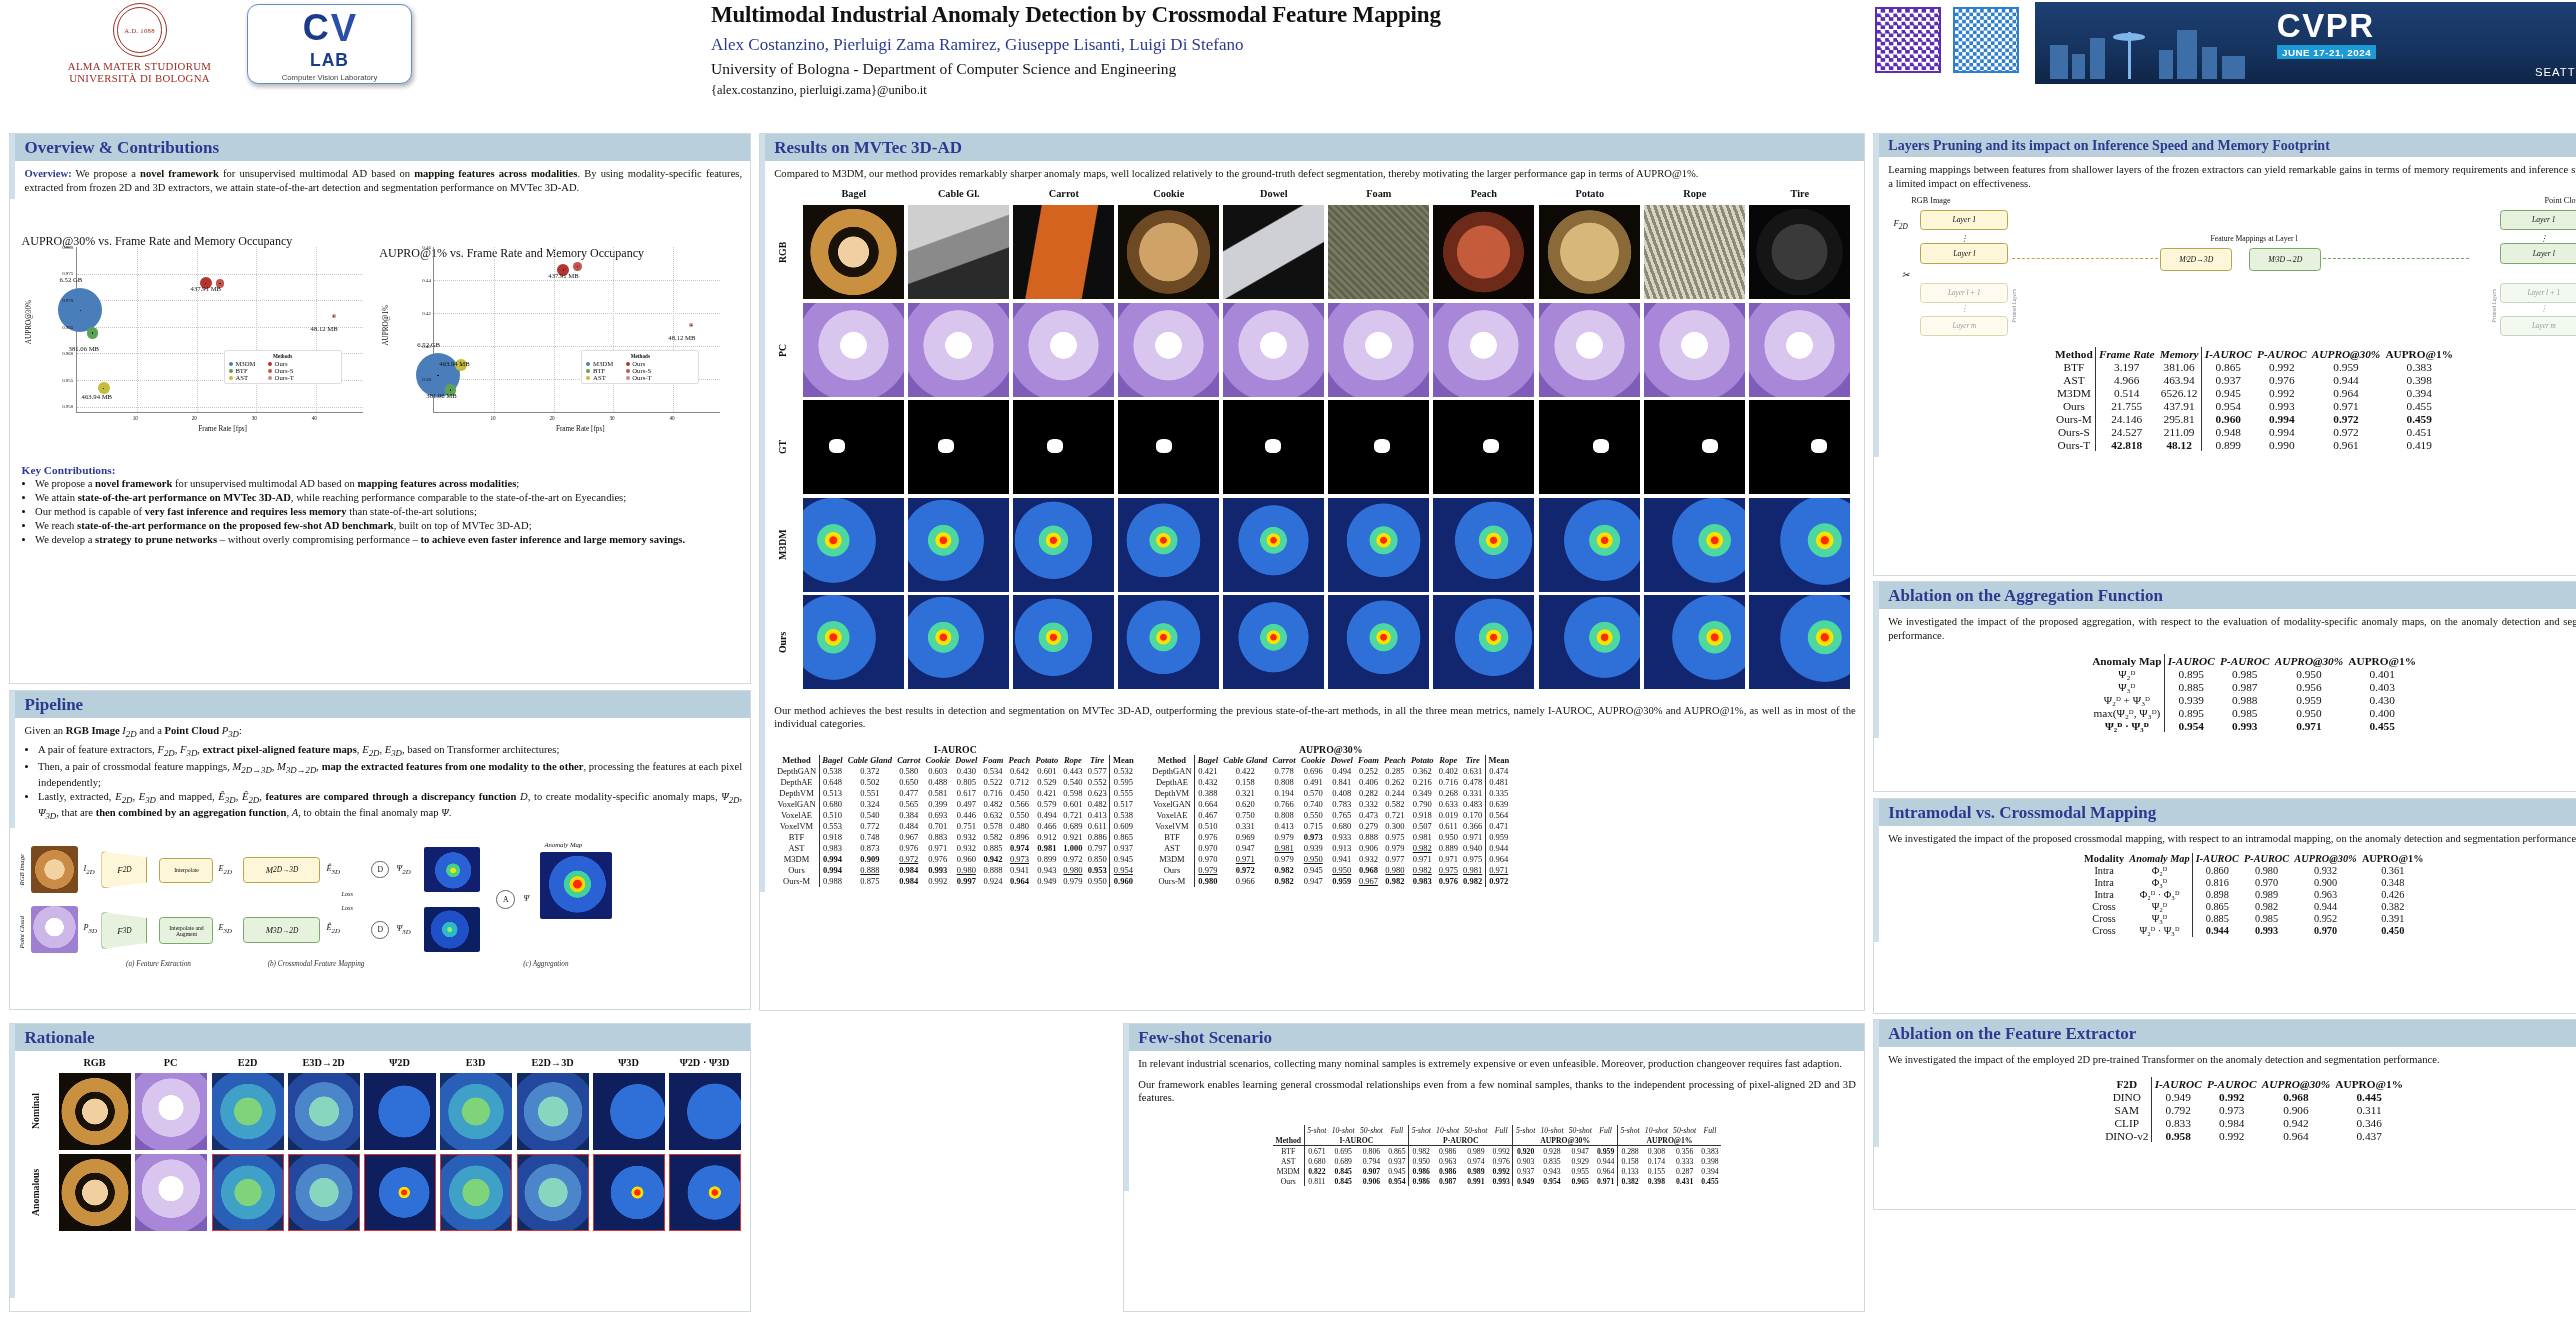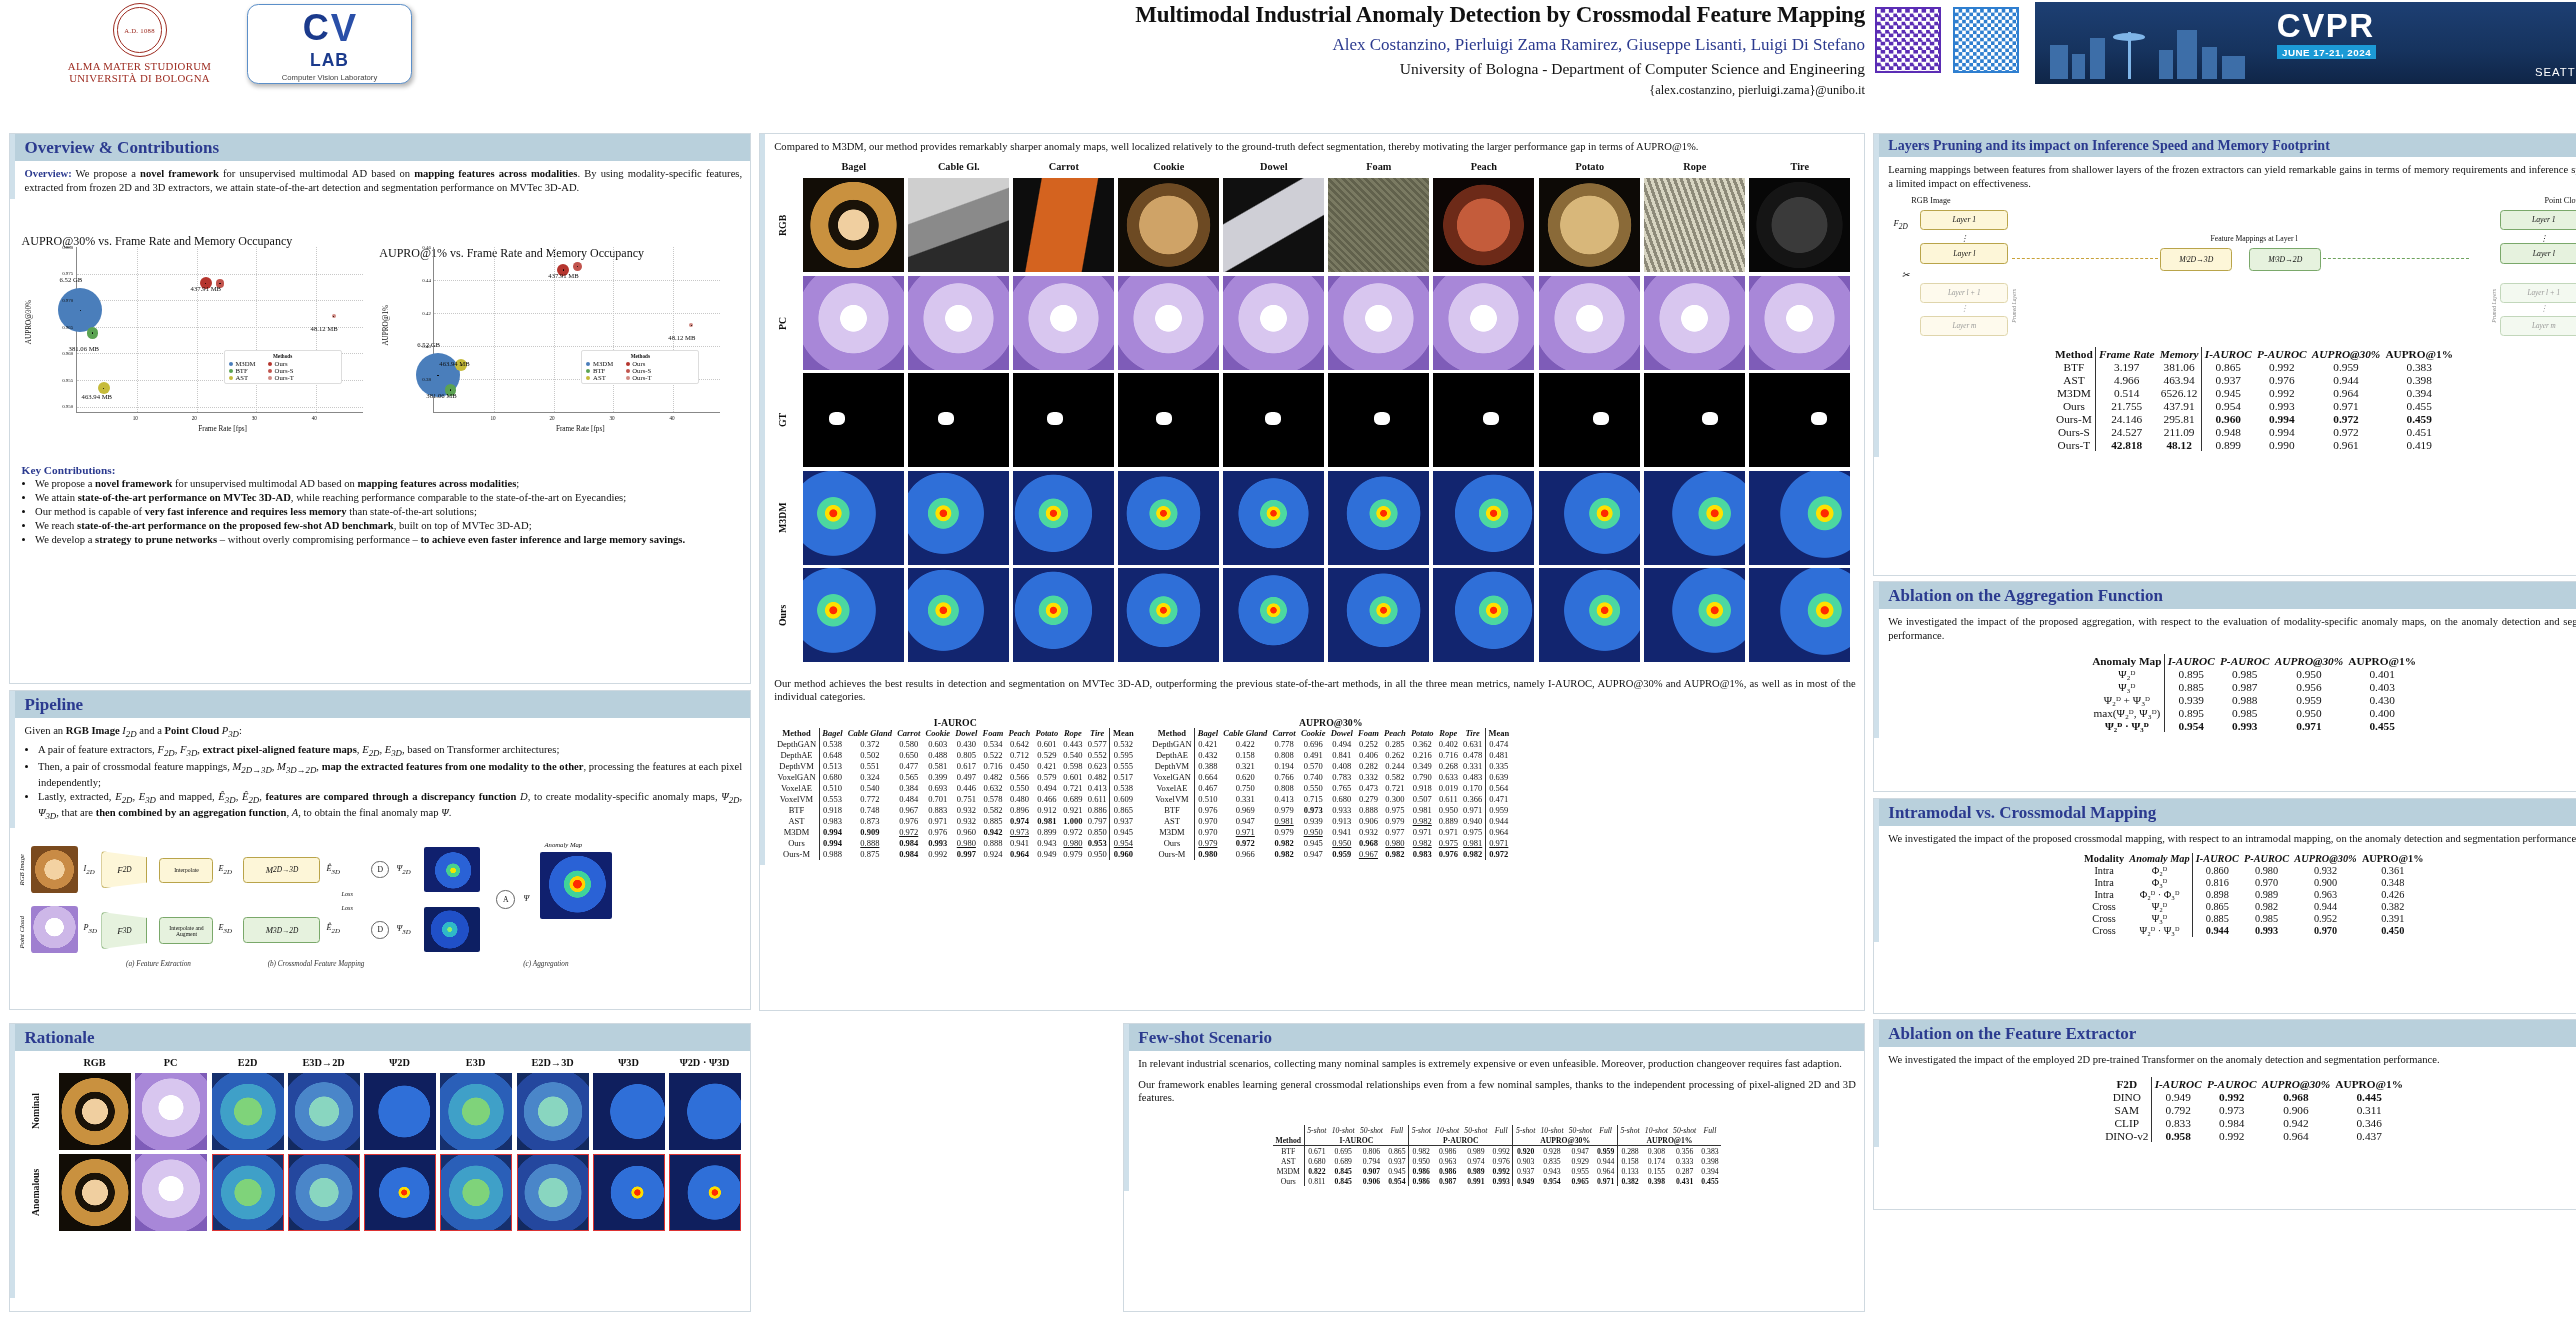--- a/index.html
+++ b/index.html
@@ -22,21 +22,21 @@
   .unibo-txt { color:#9d2b20; font-size:10.8px; line-height:1.12; text-align:center; margin-top:3.1px; letter-spacing:0.3px;}
   .logo-cvlab { position:absolute; left:247px; top:4.1px; width:165px; height:80px;
       border:1.5px solid #5b8fc9; border-radius:11.3px; background:#fff;
       display:flex; flex-direction:column; align-items:center; justify-content:center;
       box-shadow:1.5px 2.6px 4.6px rgba(0,0,0,.28); }
   .cv-row { display:flex; align-items:center; gap:2.1px; }
   .cv-c { font-size:36px; font-weight:bold; color:#1b3a8c; font-family:"Liberation Sans",sans-serif; }
   .cv-v { font-size:38px; font-weight:bold; color:#2a4fa8; font-family:"Liberation Sans",sans-serif; }
   .cv-lab { font-size:17.5px; font-weight:bold; color:#1b3a8c; font-family:"Liberation Sans",sans-serif; letter-spacing:1px;}
   .cv-sub { font-size:7.7px; color:#444; font-family:"Liberation Sans",sans-serif; margin-top:2.1px; }
-  .title-block { position:absolute; left:711px; top:2.1px; width:1154px; text-align:right; }
+  .title-block { position:absolute; left:711px; top:2.1px; width:1154px; text-align:left; }
   .ttl { font-size:23px; font-weight:bold; letter-spacing:-0.2px; }
   .authors { font-size:17px; color:#2b3a8f; margin-top:6.7px; }
   .affil { font-size:15.5px; margin-top:5.7px; }
   .email { font-size:12.4px; margin-top:4.6px; }
   .qr { position:absolute; left:1875px; top:7.2px; width:66px; height:66px;
       background:
         repeating-conic-gradient(#5b2db5 0 25%, #ffffff 0 50%) 0 0/8.2px 8.2px; border:2.1px solid #5b2db5;}
   .qr2 { position:absolute; left:1953px; top:7.2px; width:66px; height:66px;
       background: repeating-conic-gradient(#2f7fd0 0 25%, #ffffff 0 50%) 0 0/7.2px 7.2px; border:2.1px solid #2f7fd0;}
   .cvpr-bar { position:absolute; right:5.2px; top:2.1px; width:598px; height:82px;
@@ -544,20 +544,21 @@
               <td class=" bld">0.431</td>
               <td class=" bld">0.455</td>
             </tr>
           </tbody>
         </table>
       </div>
   </div>
 </div>
 
 <div class="panel" style="left:759px; top:133px; width:1106px; height:878px;">
+  <div class="panel-head">Results on MVTec 3D-AD</div>
   <div class="panel-body" style="position:relative;">
     <div class="ptxt">Compared to M3DM, our method provides remarkably sharper anomaly maps, well localized relatively to the ground-truth defect segmentation, thereby motivating the larger performance gap in terms of AUPRO@1%.</div>
     <div id="results-grid" style="position:relative; height:515px; margin-top:7.2px;">
         <div class="gcolh" style="left:29px; top:0px; width:101px;">Bagel</div>
         <div class="gcolh" style="left:134px; top:0px; width:101px;">Cable Gl.</div>
         <div class="gcolh" style="left:239px; top:0px; width:101px;">Carrot</div>
         <div class="gcolh" style="left:344px; top:0px; width:101px;">Cookie</div>
         <div class="gcolh" style="left:449px; top:0px; width:101px;">Dowel</div>
         <div class="gcolh" style="left:554px; top:0px; width:101px;">Foam</div>
         <div class="gcolh" style="left:659px; top:0px; width:101px;">Peach</div>

